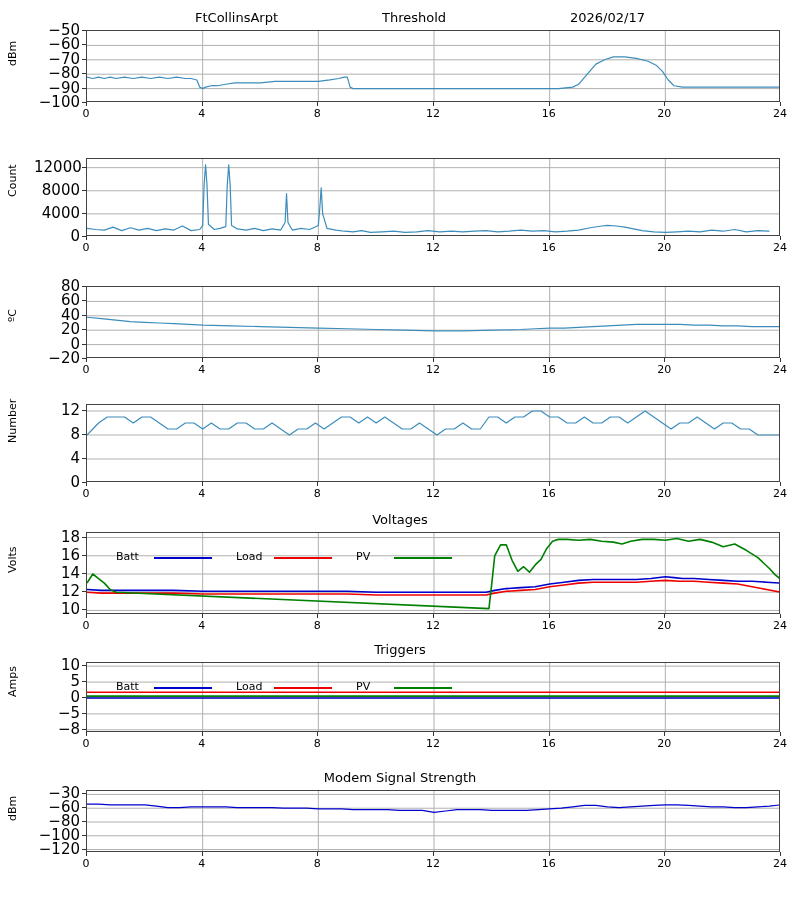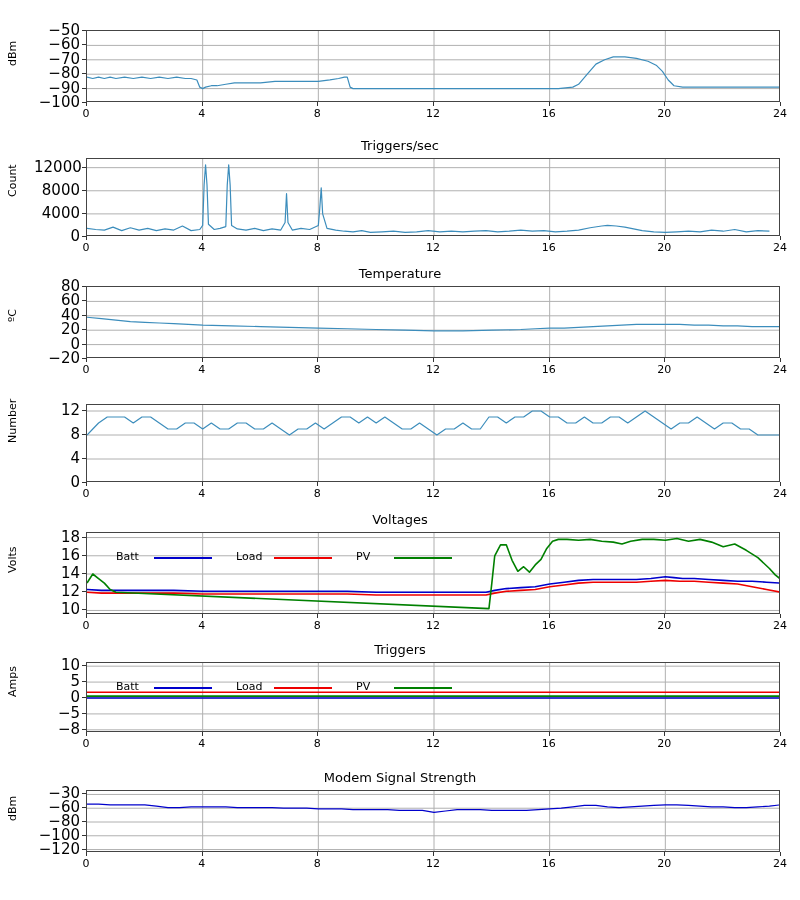--- a/index.html
+++ b/index.html
@@ -16,20 +16,25 @@
   .legend-item{position:absolute;font-size:11px;}
   .legend-line{position:absolute;height:0;border-top:2px solid #000;}
   svg{display:block;}
   .gridline{stroke:#b0b0b0;stroke-width:1;}
 </style>
 </head>
 <body>
 
 <div id="page">
     <div class="panel" style="top: 10px; height: 116px;">
+      <div class="title-row">
+        <span style="left: 195px; top: 0px;">FtCollinsArpt</span>
+        <span style="left: 382px; top: 0px;">Threshold</span>
+        <span style="left: 570px; top: 0px;">2026/02/17</span>
+      </div>
       <div class="plotbox" style="left: 86px; top: 20px; width: 694px; height: 72px;">
         <svg width="694" height="72" viewBox="0 0 694 72">
           <line x1="115.66666666666666" x2="115.66666666666666" y1="0" y2="72" class="gridline"></line>
           <line x1="231.33333333333331" x2="231.33333333333331" y1="0" y2="72" class="gridline"></line>
           <line x1="347" x2="347" y1="0" y2="72" class="gridline"></line>
           <line x1="462.66666666666663" x2="462.66666666666663" y1="0" y2="72" class="gridline"></line>
           <line x1="578.3333333333334" x2="578.3333333333334" y1="0" y2="72" class="gridline"></line>
           <line x1="0" x2="694" y1="57.6" y2="57.6" class="gridline"></line>
           <line x1="0" x2="694" y1="43.2" y2="43.2" class="gridline"></line>
           <line x1="0" x2="694" y1="28.800000000000004" y2="28.800000000000004" class="gridline"></line>
@@ -59,21 +64,20 @@
       <div style="position: absolute; left: 433px; top: 92px; width: 1px; height: 4px; background: rgb(51, 51, 51);"></div>
       <div class="xtick" style="left: 548.667px; top: 97px;">16</div>
       <div style="position: absolute; left: 548.667px; top: 92px; width: 1px; height: 4px; background: rgb(51, 51, 51);"></div>
       <div class="xtick" style="left: 664.333px; top: 97px;">20</div>
       <div style="position: absolute; left: 664.333px; top: 92px; width: 1px; height: 4px; background: rgb(51, 51, 51);"></div>
       <div class="xtick" style="left: 780px; top: 97px;">24</div>
       <div style="position: absolute; left: 780px; top: 92px; width: 1px; height: 4px; background: rgb(51, 51, 51);"></div>
       <div class="ylabel" style="left: 12px; top: 56px; width: 0px; transform: translate(-50%, -50%) rotate(-90deg);">dBm</div>
     </div>
     <div class="panel" style="top: 138px; height: 122px;">
-      <div class="title" style="top: 0px;">Triggers/sec</div>
       <div class="plotbox" style="left: 86px; top: 20px; width: 694px; height: 78px;">
         <svg width="694" height="78" viewBox="0 0 694 78">
           <line x1="115.66666666666666" x2="115.66666666666666" y1="0" y2="78" class="gridline"></line>
           <line x1="231.33333333333331" x2="231.33333333333331" y1="0" y2="78" class="gridline"></line>
           <line x1="347" x2="347" y1="0" y2="78" class="gridline"></line>
           <line x1="462.66666666666663" x2="462.66666666666663" y1="0" y2="78" class="gridline"></line>
           <line x1="578.3333333333334" x2="578.3333333333334" y1="0" y2="78" class="gridline"></line>
           <line x1="0" x2="694" y1="54.888888888888886" y2="54.888888888888886" class="gridline"></line>
           <line x1="0" x2="694" y1="31.77777777777778" y2="31.77777777777778" class="gridline"></line>
           <line x1="0" x2="694" y1="8.666666666666671" y2="8.666666666666671" class="gridline"></line>
@@ -98,21 +102,20 @@
       <div style="position: absolute; left: 433px; top: 98px; width: 1px; height: 4px; background: rgb(51, 51, 51);"></div>
       <div class="xtick" style="left: 548.667px; top: 103px;">16</div>
       <div style="position: absolute; left: 548.667px; top: 98px; width: 1px; height: 4px; background: rgb(51, 51, 51);"></div>
       <div class="xtick" style="left: 664.333px; top: 103px;">20</div>
       <div style="position: absolute; left: 664.333px; top: 98px; width: 1px; height: 4px; background: rgb(51, 51, 51);"></div>
       <div class="xtick" style="left: 780px; top: 103px;">24</div>
       <div style="position: absolute; left: 780px; top: 98px; width: 1px; height: 4px; background: rgb(51, 51, 51);"></div>
       <div class="ylabel" style="left: 12px; top: 59px; width: 0px; transform: translate(-50%, -50%) rotate(-90deg);">Count</div>
     </div>
     <div class="panel" style="top: 266px; height: 116px;">
-      <div class="title" style="top: 0px;">Temperature</div>
       <div class="plotbox" style="left: 86px; top: 20px; width: 694px; height: 72px;">
         <svg width="694" height="72" viewBox="0 0 694 72">
           <line x1="115.66666666666666" x2="115.66666666666666" y1="0" y2="72" class="gridline"></line>
           <line x1="231.33333333333331" x2="231.33333333333331" y1="0" y2="72" class="gridline"></line>
           <line x1="347" x2="347" y1="0" y2="72" class="gridline"></line>
           <line x1="462.66666666666663" x2="462.66666666666663" y1="0" y2="72" class="gridline"></line>
           <line x1="578.3333333333334" x2="578.3333333333334" y1="0" y2="72" class="gridline"></line>
           <line x1="0" x2="694" y1="57.6" y2="57.6" class="gridline"></line>
           <line x1="0" x2="694" y1="43.2" y2="43.2" class="gridline"></line>
           <line x1="0" x2="694" y1="28.800000000000004" y2="28.800000000000004" class="gridline"></line>

